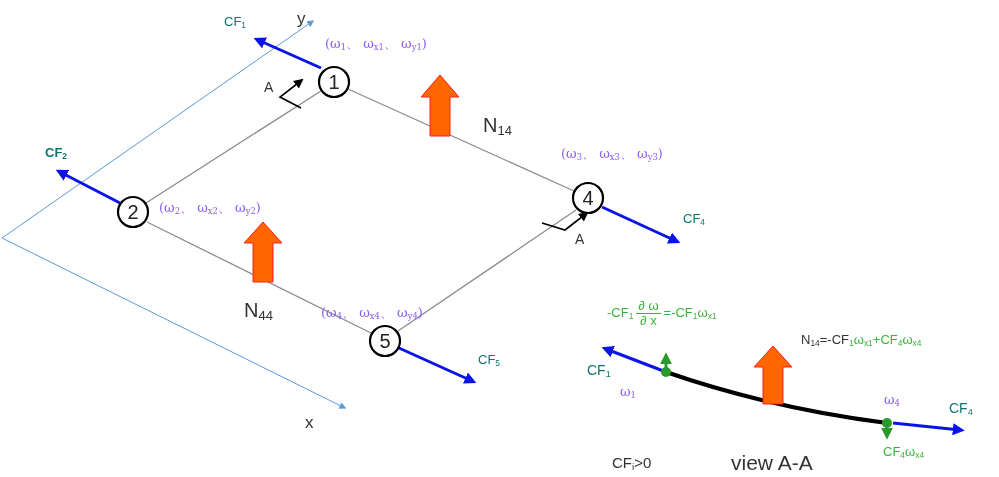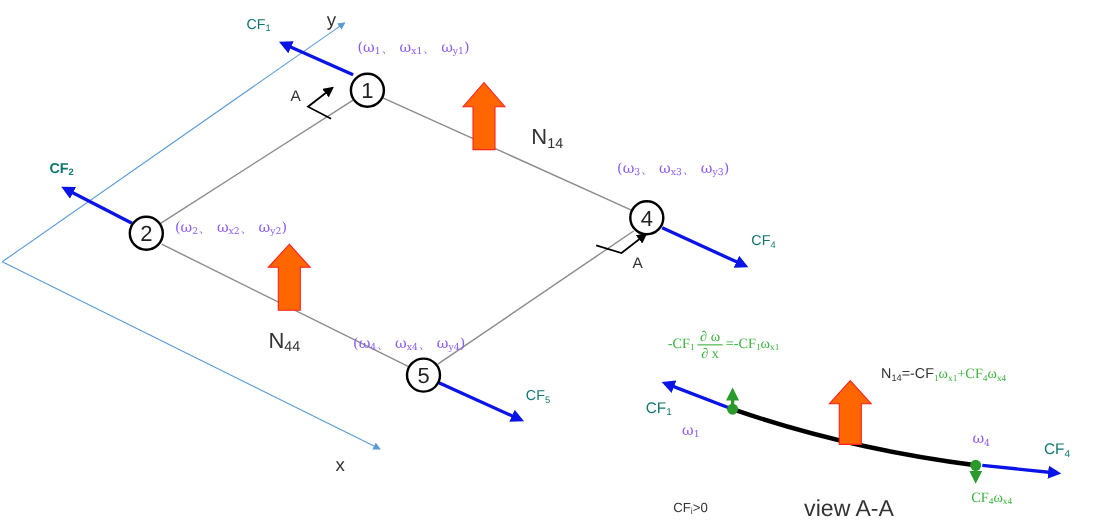--- a/index.html
+++ b/index.html
@@ -2,21 +2,21 @@
 <html><head>
 <meta charset="utf-8">
 <style>
   html, body { margin: 0; padding: 0; background: #ffffff; }
   body { width: 999px; height: 477px; overflow: hidden; position: relative; font-family: "Liberation Sans", "DejaVu Sans", sans-serif; }
   #stage { position: absolute; left: 0; top: 0; width: 999px; height: 477px; }
   .lbl { position: absolute; white-space: nowrap; line-height: 1; }
   .node-num { font-family: "Liberation Sans", sans-serif; font-size: 20px; fill: #222; }
   .gray-text { color: #8b5cf6; font-size: 13px; font-family: "DejaVu Serif", serif; }
   .blue-text { color: #0f766e; font-size: 13px; }
-  .green-text { color: #3db33d; font-size: 13px; font-family: Liberation Serif, serif; }
+  .green-text { color: #3db33d; font-size: 13px; }
   .dark-text { color: #333; }
   sub { font-size: 0.65em; vertical-align: -0.25em; }
   .frac { display: inline-block; vertical-align: middle; text-align: center; font-size: 13px; margin: 0 3px; }
   .frac span { display: block; line-height: 1.05; }
   .frac .num { border-bottom: 1px solid #3db33d; padding: 0 2px; }
 </style>
 </head>
 <body>
 
 <div id="stage">
@@ -105,15 +105,15 @@
     <span>-CF</span><sub>1</sub><span class="frac"><span class="num">∂ ω</span><span>∂ x</span></span><span>=-CF</span><sub>1</sub><span>ω</span><sub>x1</sub>
   </div>
   <div class="lbl" style="left:801px;top:333px;font-size:13px;">
     <span class="dark-text">N</span><sub class="dark-text">14</sub><span class="dark-text" style="color:#333">=-CF</span><span class="green-text"><sub>1</sub><span>ω</span><sub>x1</sub><span>+CF</span><sub>4</sub><span>ω</span><sub>x4</sub></span>
   </div>
   <div class="lbl blue-text" style="left:587px;top:363px;font-size:14px;"><span>CF</span><sub>1</sub></div>
   <div class="lbl blue-text" style="left:949px;top:401px;font-size:14px;"><span>CF</span><sub>4</sub></div>
   <div class="lbl gray-text" style="left:620px;top:385px;"><span>ω</span><sub>1</sub></div>
   <div class="lbl gray-text" style="left:884px;top:393px;"><span>ω</span><sub>4</sub></div>
   <div class="lbl green-text" style="left:883px;top:445px;"><span>CF</span><sub>4</sub><span>ω</span><sub>x4</sub></div>
-  <div class="lbl dark-text" style="left:612px;top:455px;font-size:12px;"><span>CF</span><sub>i</sub><span>&gt;0</span></div>
+  <div class="lbl dark-text" style="left:612px;top:455px;font-size:15px;"><span>CF</span><sub>i</sub><span>&gt;0</span></div>
   <div class="lbl dark-text" style="left:731px;top:452px;font-size:21px;">view A-A</div>
 </div>
 
 </body></html>

